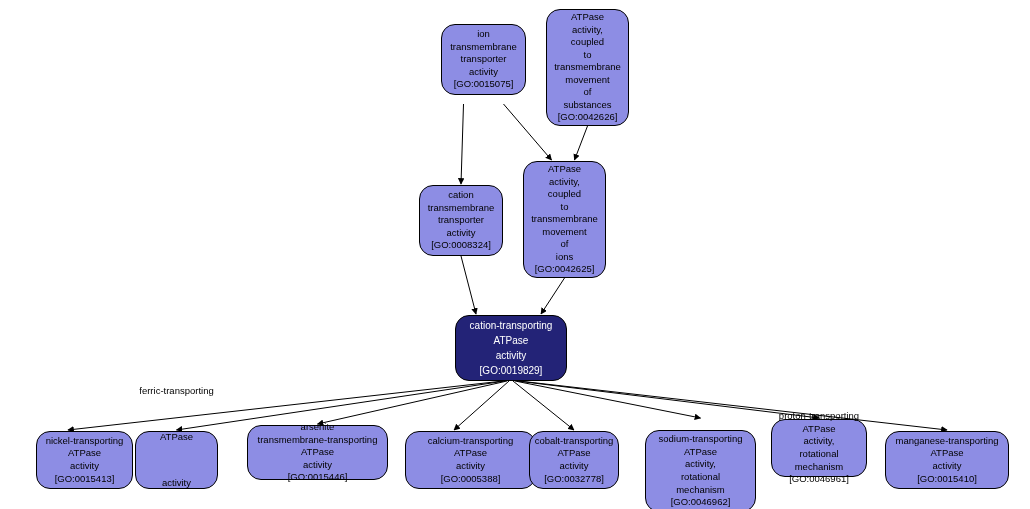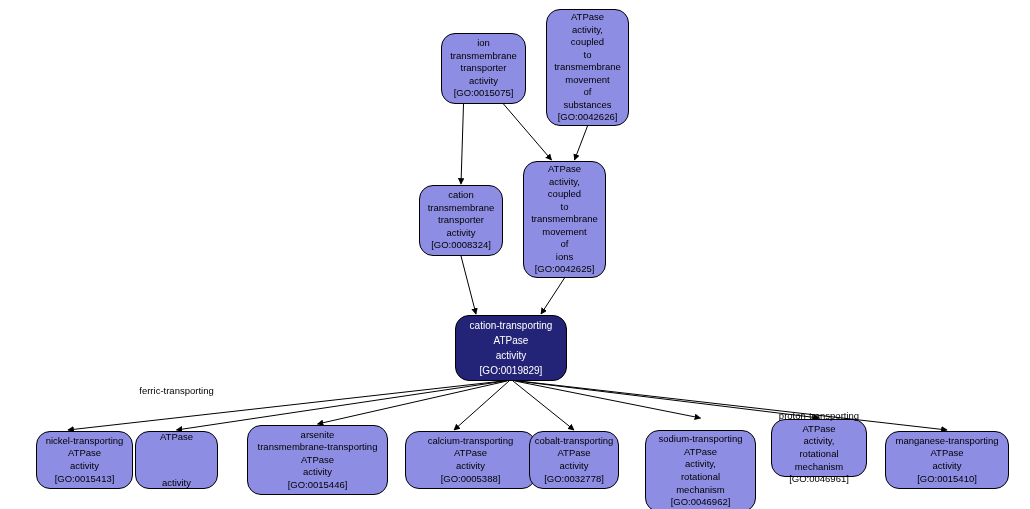--- a/index.html
+++ b/index.html
@@ -70,21 +70,21 @@
       <line x1="503" y1="381" x2="68" y2="430" stroke="#000000" stroke-width="1" marker-end="url(#arrowhead)"></line>
       <line x1="505" y1="381" x2="176.5" y2="430" stroke="#000000" stroke-width="1" marker-end="url(#arrowhead)"></line>
       <line x1="507" y1="381" x2="317.5" y2="424" stroke="#000000" stroke-width="1" marker-end="url(#arrowhead)"></line>
       <line x1="509" y1="381" x2="454" y2="430" stroke="#000000" stroke-width="1" marker-end="url(#arrowhead)"></line>
       <line x1="513" y1="381" x2="574" y2="430" stroke="#000000" stroke-width="1" marker-end="url(#arrowhead)"></line>
       <line x1="515" y1="381" x2="700.5" y2="418" stroke="#000000" stroke-width="1" marker-end="url(#arrowhead)"></line>
       <line x1="517" y1="381" x2="819" y2="418" stroke="#000000" stroke-width="1" marker-end="url(#arrowhead)"></line>
       <line x1="519" y1="381" x2="947" y2="430" stroke="#000000" stroke-width="1" marker-end="url(#arrowhead)"></line>
     </svg>
 
-<div class="node normal" style="left: 441px; top: 33px; width: 85px; height: 71px;">
+<div class="node normal" style="left: 441px; top: 24px; width: 85px; height: 71px;">
       <div class="line">ion</div>
       <div class="line">transmembrane</div>
       <div class="line">transporter</div>
       <div class="line">activity</div>
       <div class="line">[GO:0015075]</div>
     </div>
     <div class="node normal" style="left: 546px; top: 9px; width: 83px; height: 117px;">
       <div class="line">ATPase</div>
       <div class="line">activity,</div>
       <div class="line">coupled</div>
@@ -124,21 +124,21 @@
       <div class="line">ATPase</div>
       <div class="line">activity</div>
       <div class="line">[GO:0015413]</div>
     </div>
     <div class="node normal" style="left: 135px; top: 431px; width: 83px; height: 58px; gap: 33px;">
       <div class="line">ferric-transporting</div>
       <div class="line">ATPase</div>
       <div class="line">activity</div>
       <div class="line">[GO:0015408]</div>
     </div>
-    <div class="node normal" style="left: 247px; top: 425px; width: 141px; height: 70px;">
+    <div class="node normal" style="left: 247px; top: 425px; width: 141px; height: 55px;">
       <div class="line">arsenite</div>
       <div class="line">transmembrane-transporting</div>
       <div class="line">ATPase</div>
       <div class="line">activity</div>
       <div class="line">[GO:0015446]</div>
     </div>
     <div class="node normal" style="left: 405px; top: 431px; width: 131px; height: 58px;">
       <div class="line">calcium-transporting</div>
       <div class="line">ATPase</div>
       <div class="line">activity</div>

